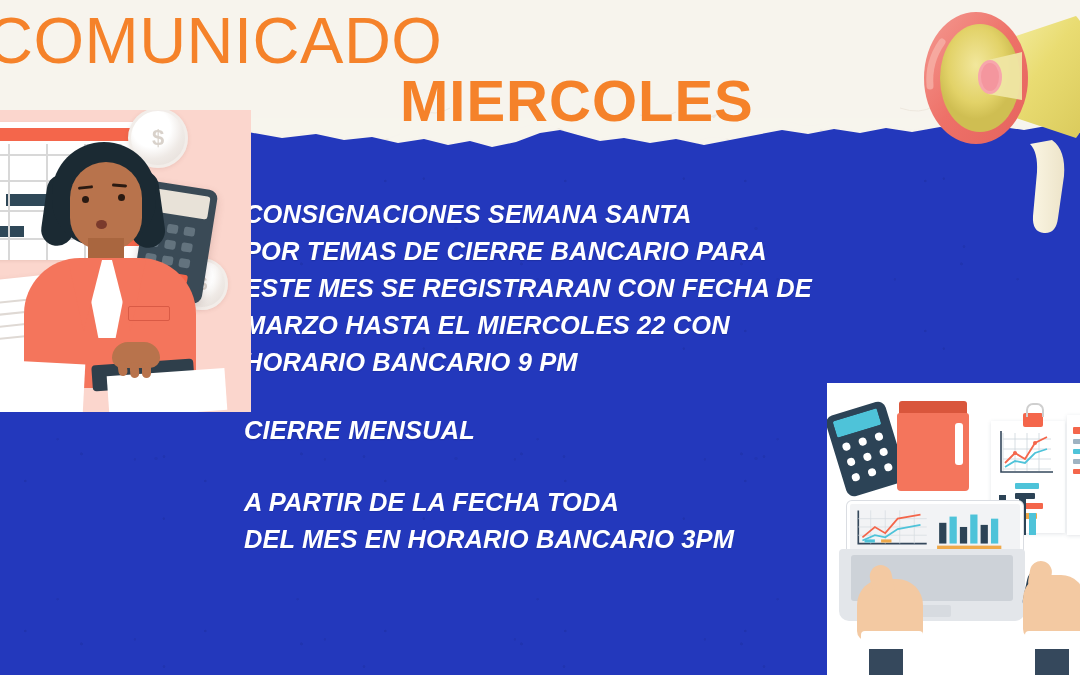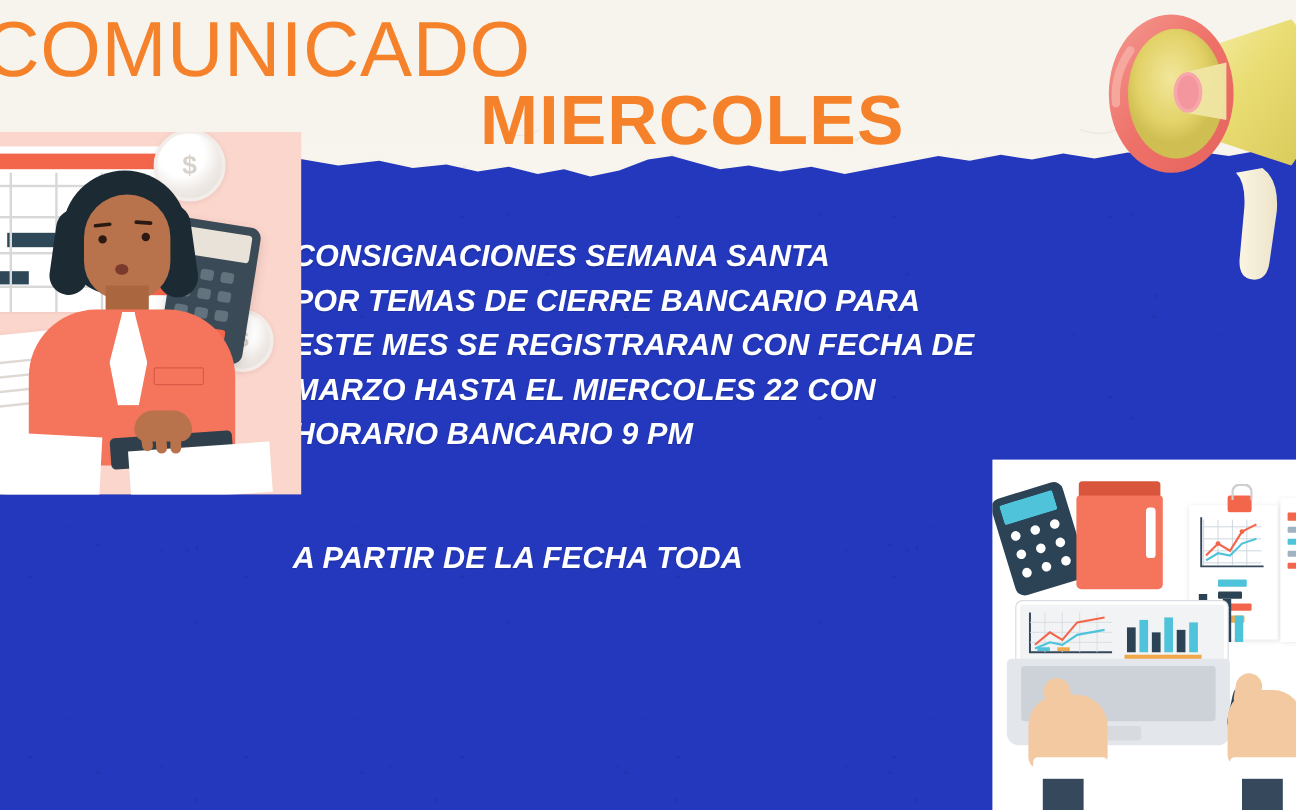--- a/index.html
+++ b/index.html
@@ -347,22 +347,24 @@
   <div class="title-comunicado">COMUNICADO</div>
   <div class="title-importante">MIERCOLES</div>
 
   <div class="copy">
     <p>CONSIGNACIONES SEMANA SANTA</p>
     <p>POR TEMAS DE CIERRE BANCARIO PARA</p>
     <p>ESTE MES SE REGISTRARAN CON FECHA DE</p>
     <p>MARZO HASTA EL MIERCOLES 22 CON</p>
     <p>HORARIO BANCARIO 9 PM</p>
     <div class="gap-sm"></div>
+    <p>CIERRE MENSUAL</p>
     <div class="gap-md"></div>
     <p>A PARTIR DE LA FECHA TODA</p>
+    <p>DEL MES EN HORARIO BANCARIO 3PM</p>
   </div>
 
   <div class="illus-left">
 
     <div class="il-sheet il-grid-paper" style="position:absolute;"></div>
     <div class="il-bar-red" style="left:-40px;top:18px;width:170px;height:13px;"></div>
     <div class="il-bar-red" style="left:112px;top:56px;width:32px;height:11px;"></div>
     <div class="il-bar-red" style="left:106px;top:124px;width:38px;height:12px;"></div>
     <div class="il-bar-dark" style="left:6px;top:84px;width:62px;height:12px;"></div>
     <div class="il-bar-dark" style="left:-16px;top:116px;width:40px;height:11px;"></div>

